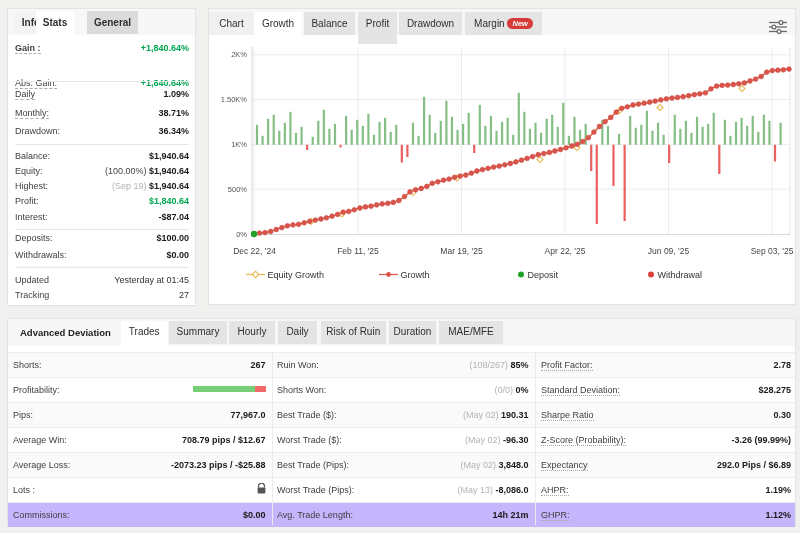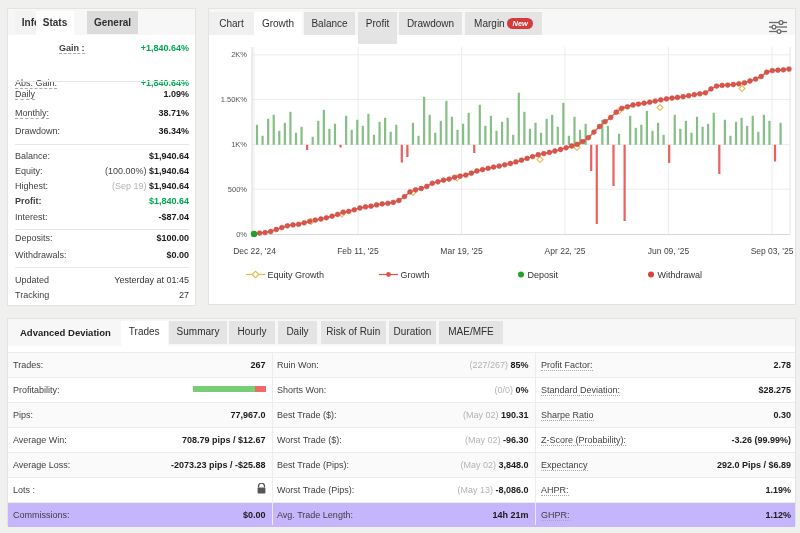--- a/index.html
+++ b/index.html
@@ -26,21 +26,21 @@
 .lgd { position:absolute; font-size:9px; color:#333; top:260.5px; height:11px; line-height:11px; }
 </style></head>
 <body>
 
 <div class="card" id="leftcard">
   <div class="hdr" style="height:26px"></div>
   <div class="tab" style="left:7px; top:1.5px; width:32px; height:23.5px; line-height:23px; font-weight:bold; background:#f3f3f3;">Info</div>
   <div class="tab on" style="left:28px; top:1.5px; width:38px; height:24.5px; line-height:23px; font-weight:bold;">Stats</div>
   <div class="tab" style="left:79px; top:1.5px; width:51px; height:23.5px; line-height:23px; font-weight:bold; background:#dbdbdb;">General</div>
   <div class="lrow" style="top:29.5px">
-      <span class="ll" style="font-weight:bold"><span style="border-bottom:1px dashed #ababab;margin-left:44px;">Gain :</span></span>
+      <span class="ll" style="font-weight:bold"><span style="border-bottom:1px dashed #ababab;">Gain :</span></span>
       <span class="lv" style="font-weight:bold;color:#00a651">+1,840.64%</span>
     </div>
     <div class="lrow" style="top:65px">
       <span class="ll" style="font-weight:normal"><span style="border-bottom:1px dashed #ababab;">Abs. Gain:</span></span>
       <span class="lv" style="font-weight:bold;color:#00a651">+1,840.64%</span>
     </div>
     <div class="lrow" style="top:75.5px">
       <span class="ll" style="font-weight:normal"><span style="border-bottom:1px dashed #ababab;">Daily</span></span>
       <span class="lv" style="font-weight:bold;color:#1a1a1a">1.09%</span>
     </div>
@@ -58,21 +58,21 @@
     </div>
     <div class="lrow" style="top:152.5px">
       <span class="ll" style="font-weight:normal"><span style="">Equity:</span></span>
       <span class="lv" style="font-weight:bold;color:#1a1a1a"><span style="font-weight:normal;color:#444">(100.00%)</span> $1,940.64</span>
     </div>
     <div class="lrow" style="top:167.5px">
       <span class="ll" style="font-weight:normal"><span style="">Highest:</span></span>
       <span class="lv" style="font-weight:bold;color:#1a1a1a"><span style="font-weight:normal;color:#b3b3b3">(Sep 19)</span> $1,940.64</span>
     </div>
     <div class="lrow" style="top:183.0px">
-      <span class="ll" style="font-weight:bold"><span style="">Profit:</span></span>
+      <span class="ll" style="font-weight:normal"><span style="">Profit:</span></span>
       <span class="lv" style="font-weight:bold;color:#00a651">$1,840.64</span>
     </div>
     <div class="lrow" style="top:198.5px">
       <span class="ll" style="font-weight:normal"><span style="">Interest:</span></span>
       <span class="lv" style="font-weight:bold;color:#1a1a1a">-$87.04</span>
     </div>
     <div class="lrow" style="top:220.0px">
       <span class="ll" style="font-weight:normal"><span style="">Deposits:</span></span>
       <span class="lv" style="font-weight:bold;color:#1a1a1a">$100.00</span>
     </div>
@@ -361,24 +361,24 @@
   <div class="hdr" style="height:27px"></div>
   <div style="position:absolute; left:12px; top:2px; height:23px; line-height:23px; font-size:9.5px; font-weight:bold; color:#222;">Advanced Deviation</div>
   <div class="tab on" style="left:112.5px; top:2px; width:47.5px; height:25px; line-height:22px;">Trades</div>
   <div class="tab" style="left:161px; top:2px; width:58px; height:23px; line-height:22px;">Summary</div>
   <div class="tab" style="left:221px; top:2px; width:46px; height:23px; line-height:22px;">Hourly</div>
   <div class="tab" style="left:270px; top:2px; width:39px; height:23px; line-height:22px;">Daily</div>
   <div class="tab" style="left:312.5px; top:2px; width:65.5px; height:23px; line-height:22px;">Risk of Ruin</div>
   <div class="tab" style="left:381px; top:2px; width:47px; height:23px; line-height:22px;">Duration</div>
   <div class="tab" style="left:431px; top:2px; width:64px; height:23px; line-height:22px;">MAE/MFE</div>
   <div class="trow" style="top:32.5px;background:#fafafa">
-      <span class="tl" style="left:5px">Trades:</span>
+      <span class="tl" style="left:5px">Shorts:</span>
       <span class="tv" style="right:529.5px">267</span>
       <span class="tl" style="left:269px">Ruin Won:</span>
-      <span class="tv" style="right:266.5px"><span class="gry">(227/267)</span> 85%</span>
+      <span class="tv" style="right:266.5px"><span class="gry">(108/267)</span> 85%</span>
       <span class="tl" style="left:533px"><span class="dot">Profit Factor:</span></span>
       <span class="tv" style="right:4px">2.78</span>
     </div>
     <div class="trow" style="top:57.5px;background:#fff">
       <span class="tl" style="left:5px">Profitability:</span>
       <span class="tv" style="right:529.5px"><span class="pbar"><span class="pg"></span><span class="pr"></span></span></span>
       <span class="tl" style="left:269px">Shorts Won:</span>
       <span class="tv" style="right:266.5px"><span class="gry">(0/0)</span> 0%</span>
       <span class="tl" style="left:533px"><span class="dot">Standard Deviation:</span></span>
       <span class="tv" style="right:4px">$28.275</span>

